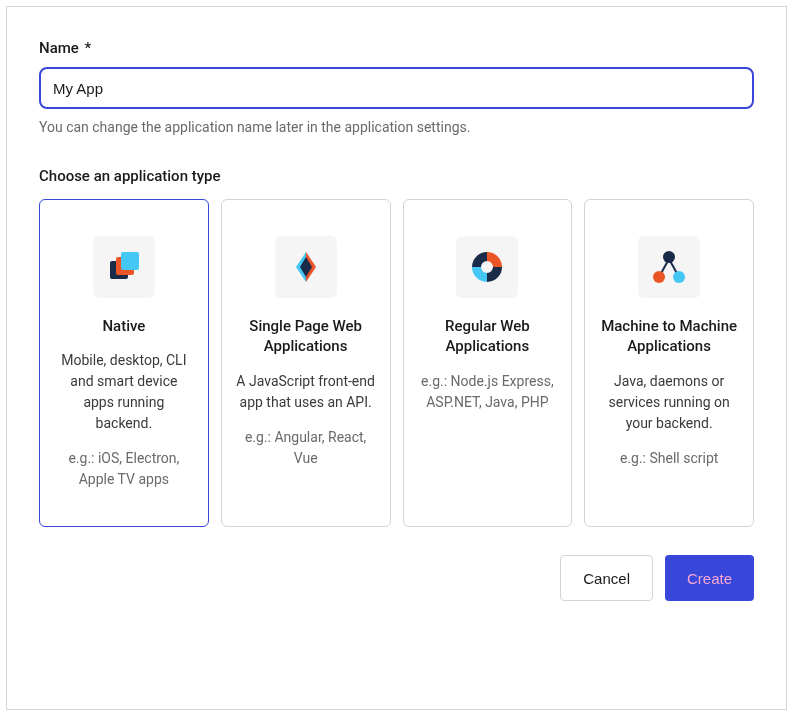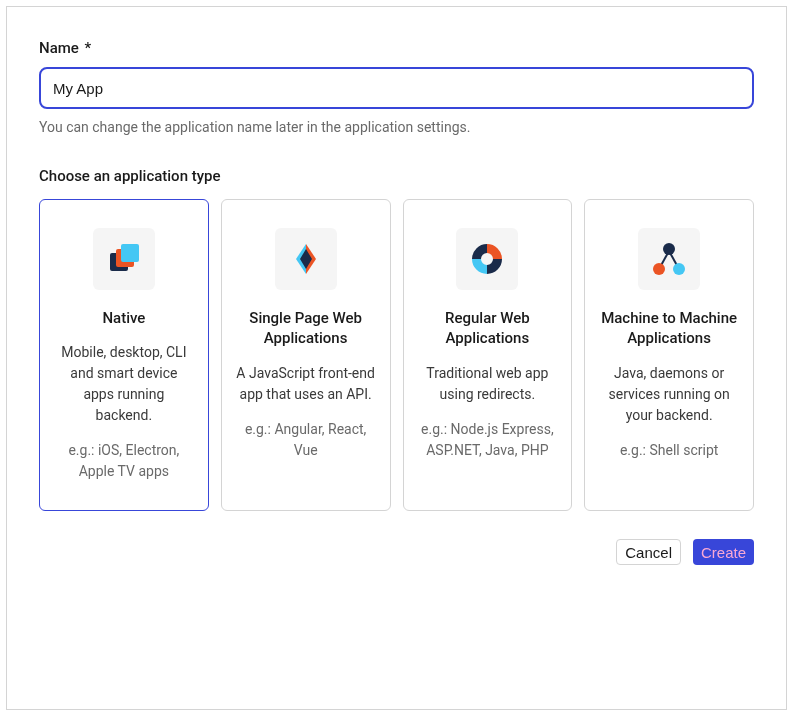--- a/index.html
+++ b/index.html
@@ -82,21 +82,21 @@
     }
     .card-grid {
       display: grid;
       grid-template-columns: repeat(4, 1fr);
       gap: 12px;
       margin-bottom: 28px;
     }
     .type-card {
       border: 1px solid #d4d4d4;
       border-radius: 6px;
-      padding: 28px 14px;
+      padding: 36px 14px;
       text-align: center;
       cursor: pointer;
       display: flex;
       flex-direction: column;
       align-items: center;
       background: #fff;
     }
     .type-card.selected {
       border: 1.5px solid #3846d9;
     }
@@ -127,22 +127,22 @@
       font-size: 14px;
       color: #6a6a6a;
       line-height: 1.5;
     }
     .footer {
       display: flex;
       justify-content: flex-end;
       gap: 12px;
     }
     .btn {
-      height: 26px;
-      padding: 0 8px;
+      height: 46px;
+      padding: 0 22px;
       border-radius: 4px;
       font-size: 15px;
       font-weight: 500;
       cursor: pointer;
       border: none;
     }
     .btn-cancel {
       background: #fff;
       border: 1px solid #d4d4d4;
       color: #1a1a1a;
@@ -197,21 +197,20 @@
     <div class="type-card">
       <div class="icon-wrap">
         <svg width="40" height="40" viewBox="0 0 40 40">
           <path d="M20 5 A15 15 0 0 1 35 20 L26 20 A6 6 0 0 0 20 14 Z" fill="#eb5424"></path>
           <path d="M35 20 A15 15 0 0 1 20 35 L20 26 A6 6 0 0 0 26 20 Z" fill="#1a2b4a"></path>
           <path d="M20 35 A15 15 0 0 1 5 20 L14 20 A6 6 0 0 0 20 26 Z" fill="#44c7f4"></path>
           <path d="M5 20 A15 15 0 0 1 20 5 L20 14 A6 6 0 0 0 14 20 Z" fill="#1a2b4a"></path>
         </svg>
       </div>
       <div class="card-title">Regular Web Applications</div>
-      <div class="card-desc">Traditional web app using redirects.</div>
       <div class="card-example">e.g.: Node.js Express, ASP.NET, Java, PHP</div>
     </div>
 
     <div class="type-card">
       <div class="icon-wrap">
         <svg width="40" height="40" viewBox="0 0 40 40">
           <line x1="20" y1="12" x2="10" y2="30" stroke="#1a2b4a" stroke-width="2"></line>
           <line x1="20" y1="12" x2="30" y2="30" stroke="#1a2b4a" stroke-width="2"></line>
           <circle cx="20" cy="10" r="6" fill="#1a2b4a"></circle>
           <circle cx="10" cy="30" r="6" fill="#eb5424"></circle>

